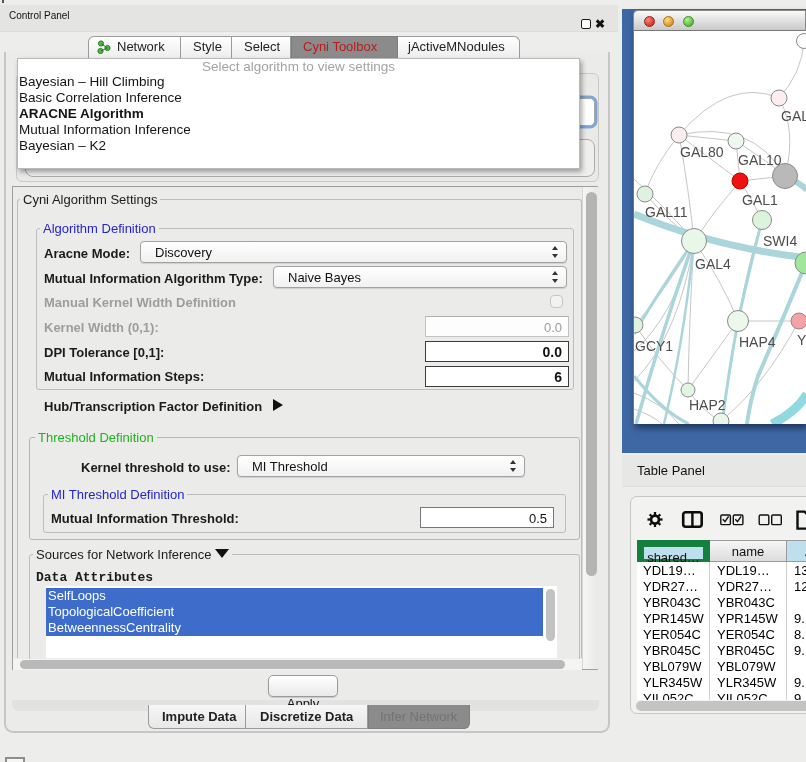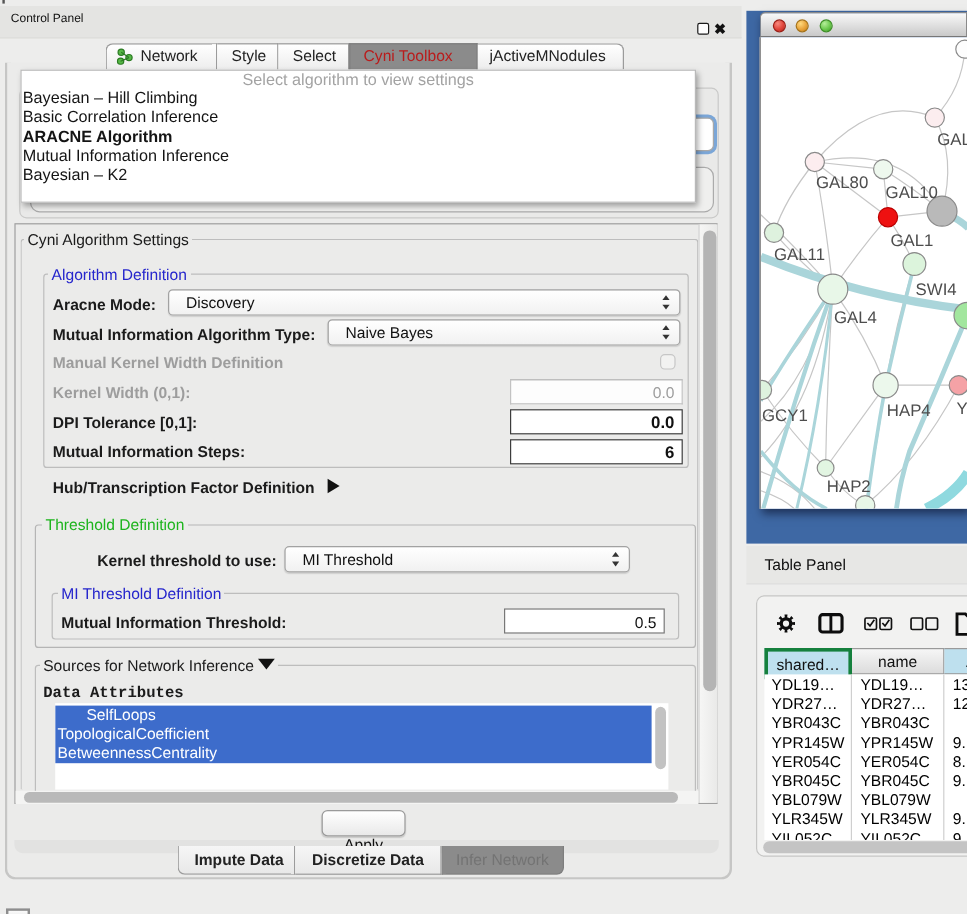--- a/index.html
+++ b/index.html
@@ -115,21 +115,21 @@
 </fieldset>
 <div class="abs lbl" style="left:51px;top:511px;">Mutual Information Threshold:</div>
 <div class="tf" style="left:420px;top:507px;width:134px;height:21px;border:1px solid #777;">0.5</div>
 
 <fieldset class="abs" style="left:29px;top:547px;width:551px;height:116px;">
   <legend style="color:#1b1b1b;margin-left:3px;">Sources for Network Inference <span style="display:inline-block;width:0;height:0;border-left:7px solid transparent;border-right:7px solid transparent;border-top:9px solid #111;vertical-align:1px;"></span></legend>
 </fieldset>
 <div class="abs lbl" style="left:36px;top:570px;font-family:Liberation Mono, monospace;">Data Attributes</div>
 <div class="abs" style="left:46px;top:586px;width:511px;height:72px;background:#fff;overflow:hidden;">
   <div style="margin:2px 14px 0 0;background:#3d6ccb;color:#fff;font-size:13px;padding-left:2px;">
-    <div style="height:16px;margin-left:24px;">SelfLoops</div>
+    <div style="height:16px;">SelfLoops</div>
     <div style="height:16px;">TopologicalCoefficient</div>
     <div style="height:16px;">BetweennessCentrality</div>
   </div>
   <div class="abs" style="right:2px;top:3px;width:9px;height:52px;background:#c2c2c2;border-radius:5px;"></div>
 </div>
 
 <div class="abs" style="left:582px;top:187px;width:16px;height:482px;background:linear-gradient(90deg,#f6f6f5,#e9e9e8);border-left:1px solid #d5d5d5;"></div>
 <div class="abs" style="left:586px;top:192px;width:11px;height:384px;background:#b4b4b4;border-radius:5.5px;"></div>
 <div class="abs" style="left:13px;top:659px;width:569px;height:11px;background:#f4f4f3;"></div>
 <div class="abs" style="left:20px;top:660px;width:545px;height:9px;background:#b9b9b9;border-radius:5px;"></div>
@@ -252,21 +252,21 @@
       <rect x="89.3" y="6" width="9.6" height="9.6" rx="1.2"></rect>
       <path d="M78.8,10.2 l2.2,2.4 l3.6,-5.2"></path>
       <path d="M91.3,10.2 l2.2,2.4 l3.6,-5.2"></path>
       <rect x="115.2" y="6" width="9.6" height="9.6" rx="1.2"></rect>
       <rect x="127.7" y="6" width="9.6" height="9.6" rx="1.2"></rect>
     </g>
     <path d="M153.5,2.6 h7 l6,6 v11 h-13 z" fill="none" stroke="#0d0d0d" stroke-width="2.4"></path>
   </svg>
 
   <div class="abs" style="left:6px;top:43px;width:190px;height:22px;font-size:13px;color:#111;">
-    <div class="abs" style="left:0;top:0;width:73px;height:26px;background:#bee0ee;border:3px solid #15803d;text-align:center;padding-top:3px;">shared…</div>
+    <div class="abs" style="left:0;top:0;width:73px;height:26px;background:#bee0ee;border:7px solid #15803d;text-align:center;padding-top:3px;">shared…</div>
     <div class="abs" style="left:73px;top:0;width:77px;height:22px;background:linear-gradient(#f6f6f6,#dcdcdc);border:1px solid #9a9a9a;border-left:none;text-align:center;padding-top:3px;">name</div>
     <div class="abs" style="left:150px;top:0;width:50px;height:22px;background:#bee0ee;border:1px solid #9a9a9a;border-left:none;padding-top:3px;padding-left:18px;">A</div>
   </div>
 
   <div class="abs" style="left:6px;top:65px;width:190px;height:138px;background:#fff;overflow:hidden;font-size:13px;color:#000;">
     <div class="abs" style="left:72px;top:0;width:1px;height:138px;background:#cfcfcf;"></div>
     <div class="abs" style="left:149px;top:0;width:1px;height:138px;background:#cfcfcf;"></div>
     <div id="rows">
         <div class="abs" style="left:6px;top:1px;">YDL19…</div>
         <div class="abs" style="left:80px;top:1px;">YDL19…</div>

